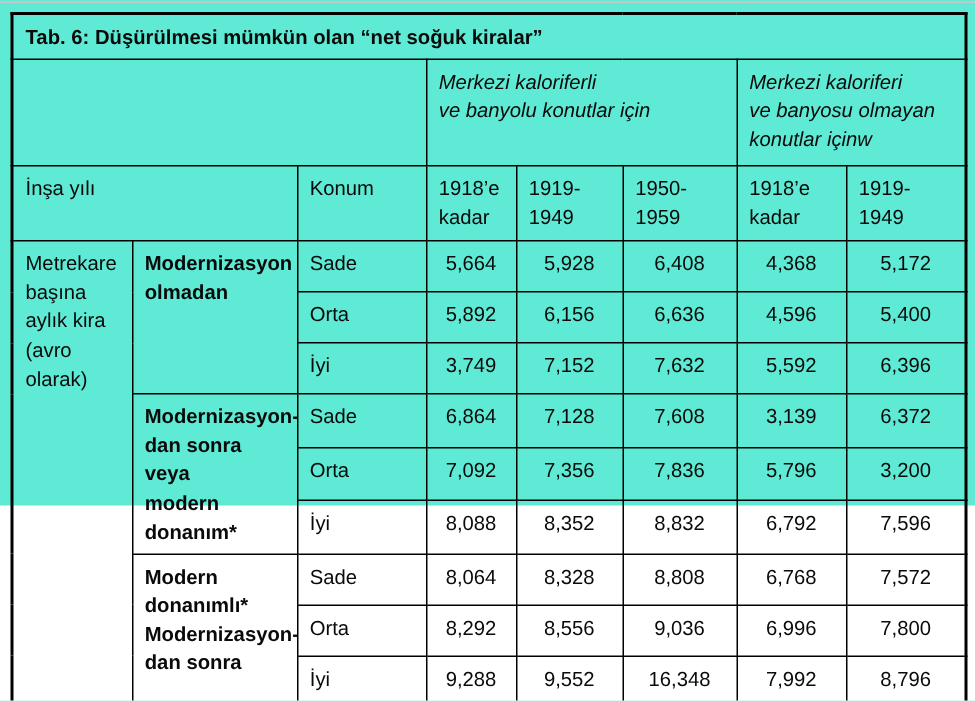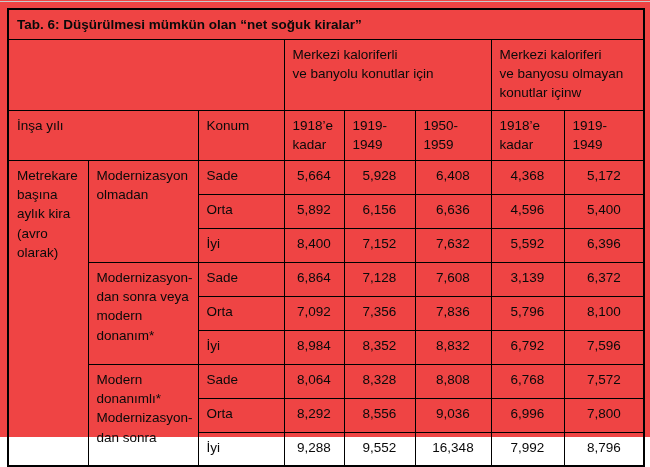--- a/index.html
+++ b/index.html
@@ -11,22 +11,22 @@
     width: 650px;
     height: 467px;
     font-family: "Liberation Sans", sans-serif;
     color: #0a0a0a;
     position: relative;
     overflow: hidden;
   }
   .page {
     position: relative;
     width: 650px;
-    height: 437px;
-    background: #ef4444;
+    height: 337px;
+    background: #5eead4;
   }
   .scan-edge {
     position: absolute;
     top: 1px;
     left: 0;
     width: 650px;
     height: 1px;
     background: #c9c9c9;
   }
   table.rent {
@@ -49,28 +49,28 @@
     overflow: hidden;
   }
   tr.title-row { height: 22px; }
   td.title-cell {
     font-weight: bold;
     font-size: 14px;
     padding: 3px 9px 3px 9px;
     border-bottom: 2px solid #000;
     white-space: nowrap;
   }
-  tr.grouphead-row { height: 71px; }
+  tr.grouphead-row { height: 71px; font-style: italic; }
   td.group-head { padding-top: 6px; }
   tr.colhead-row { height: 50px; }
   td.colhead { padding-top: 7px; }
   td.yr { text-align: left; padding-left: 2px; padding-right: 2px; }
   tr.body-row { height: 34px; }
   td.stub { padding-top: 8px; }
-  td.group-label { padding-top: 8px; }
+  td.group-label { padding-top: 8px; font-weight: bold; }
   td.konum-cell { vertical-align: middle; }
   td.val {
     text-align: center;
     vertical-align: middle;
     padding-left: 2px;
     padding-right: 2px;
   }
 </style>
 </head>
 <body>
@@ -137,21 +137,21 @@
     <tr class="body-row">
       <td class="konum-cell">Orta</td>
       <td class="val">5,892</td>
       <td class="val">6,156</td>
       <td class="val">6,636</td>
       <td class="val">4,596</td>
       <td class="val">5,400</td>
     </tr>
     <tr class="body-row">
       <td class="konum-cell">İyi</td>
-      <td class="val">8,400</td>
+      <td class="val">3,749</td>
       <td class="val">7,152</td>
       <td class="val">7,632</td>
       <td class="val">5,592</td>
       <td class="val">6,396</td>
     </tr>
 
     <tr class="body-row">
       <td class="group-label" rowspan="3">Modernizasyon-
 dan sonra veya
 modern
@@ -162,25 +162,25 @@
       <td class="val">7,608</td>
       <td class="val">3,139</td>
       <td class="val">6,372</td>
     </tr>
     <tr class="body-row">
       <td class="konum-cell">Orta</td>
       <td class="val">7,092</td>
       <td class="val">7,356</td>
       <td class="val">7,836</td>
       <td class="val">5,796</td>
-      <td class="val">8,100</td>
+      <td class="val">3,200</td>
     </tr>
     <tr class="body-row">
       <td class="konum-cell">İyi</td>
-      <td class="val">8,984</td>
+      <td class="val">8,088</td>
       <td class="val">8,352</td>
       <td class="val">8,832</td>
       <td class="val">6,792</td>
       <td class="val">7,596</td>
     </tr>
 
     <tr class="body-row">
       <td class="group-label" rowspan="3">Modern
 donanımlı*
 Modernizasyon-

